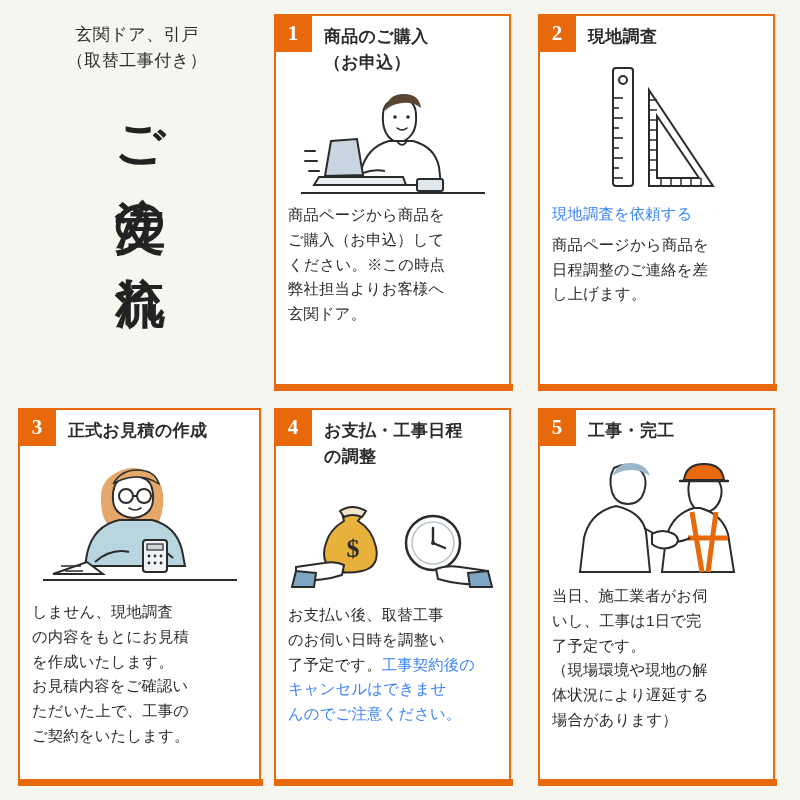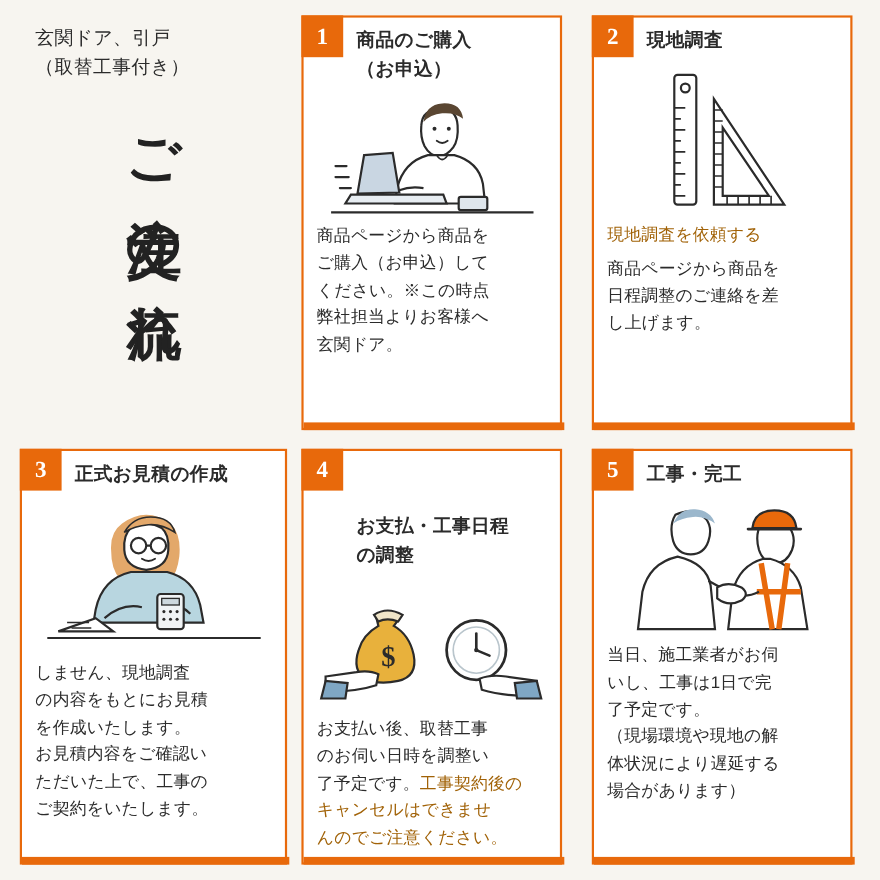--- a/index.html
+++ b/index.html
@@ -27,21 +27,21 @@
     position: absolute;
     left: 18px;
     top: 22px;
     width: 240px;
     height: 360px;
   }
   .title-sub {
     font-size: 17px;
     line-height: 1.55;
     color: #2b2b2b;
-    text-align: left;
+    text-align: center;
     width: 210px;
     margin-left: 14px;
     letter-spacing: 0.5px;
   }
   .title-main {
     margin-top: 18px;
     margin-left: 96px;
     writing-mode: vertical-rl;
     text-orientation: upright;
     font-size: 50px;
@@ -78,35 +78,34 @@
   .card .head {
     padding: 8px 10px 4px 48px;
     font-size: 17px;
     font-weight: 700;
     line-height: 1.5;
     letter-spacing: 0.3px;
     min-height: 30px;
   }
   .card .head.indent2 {
     padding-left: 48px;
-    margin-top: 48px;
   }
   .card .art {
     height: 118px;
     position: relative;
     margin: 2px 0 4px 0;
   }
   .card .body {
     padding: 0 12px 10px 12px;
     font-size: 15.3px;
     line-height: 1.62;
     letter-spacing: 0.2px;
   }
   .hl-orange {
-    color: #a16207;
+    color: #3b82f6;
   }
   .card-foot-line {
     position: absolute;
     left: 0;
     bottom: -2px;
     height: 7px;
     background: #e8690b;
   }
 
   

